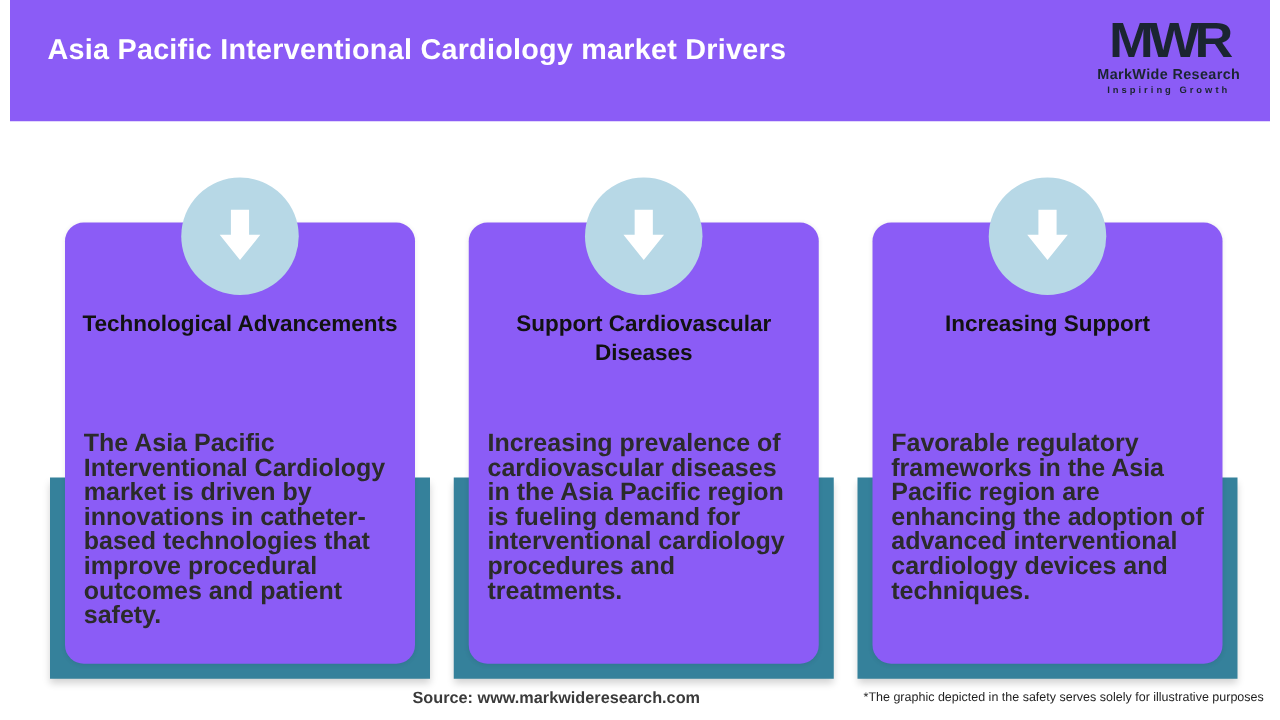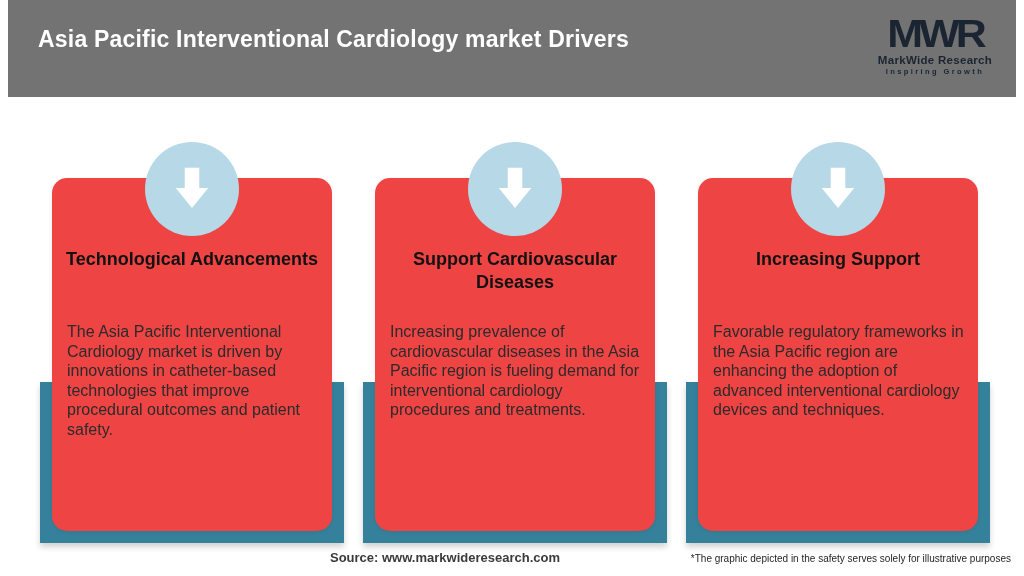--- a/index.html
+++ b/index.html
@@ -9,21 +9,21 @@
     background: #ffffff;
     position: relative;
     overflow: hidden;
   }
   #stage { position: absolute; inset: 0; width: 1024px; height: 576px; }
 
   
   .header {
     position: absolute;
     left: 8px; top: 0; width: 1008px; height: 97px;
-    background: #737373;
+    background: #8b5cf6;
   }
   .header-title {
     position: absolute;
     left: 30px; top: 26px;
     color: #ffffff;
     font-size: 23px;
     font-weight: bold;
     letter-spacing: 0.2px;
   }
   .logo {
@@ -56,40 +56,41 @@
   
   .teal-frame {
     position: absolute;
     top: 382px; height: 161px; width: 304px;
     background: #35819B;
     box-shadow: 0 4px 6px rgba(0,0,0,0.18);
   }
   .card {
     position: absolute;
     top: 178px; height: 353px; width: 280px;
-    background: #ef4444;
+    background: #8b5cf6;
     border-radius: 15px;
     box-shadow: 0 1px 4px rgba(0,0,0,0.08);
   }
   .card-title {
     position: absolute;
     top: 70px; left: 10px; right: 10px;
     text-align: center;
     font-size: 18px;
     font-weight: bold;
     color: #121212;
     line-height: 23px;
   }
   .card-body {
     position: absolute;
-    top: 144px; left: 15px; right: 13px;
-    font-size: 16px;
+    top: 168px; left: 15px; right: 13px;
+    font-size: 20px;
     line-height: 19.6px;
     color: #2b2b2b;
     text-align: left;
+    font-weight: bold;
   }
   .badge-circle {
     position: absolute;
     top: 142px; width: 94px; height: 94px;
     border-radius: 50%;
     background: #b7d8e6;
     display: flex;
     align-items: center;
     justify-content: center;
   }

